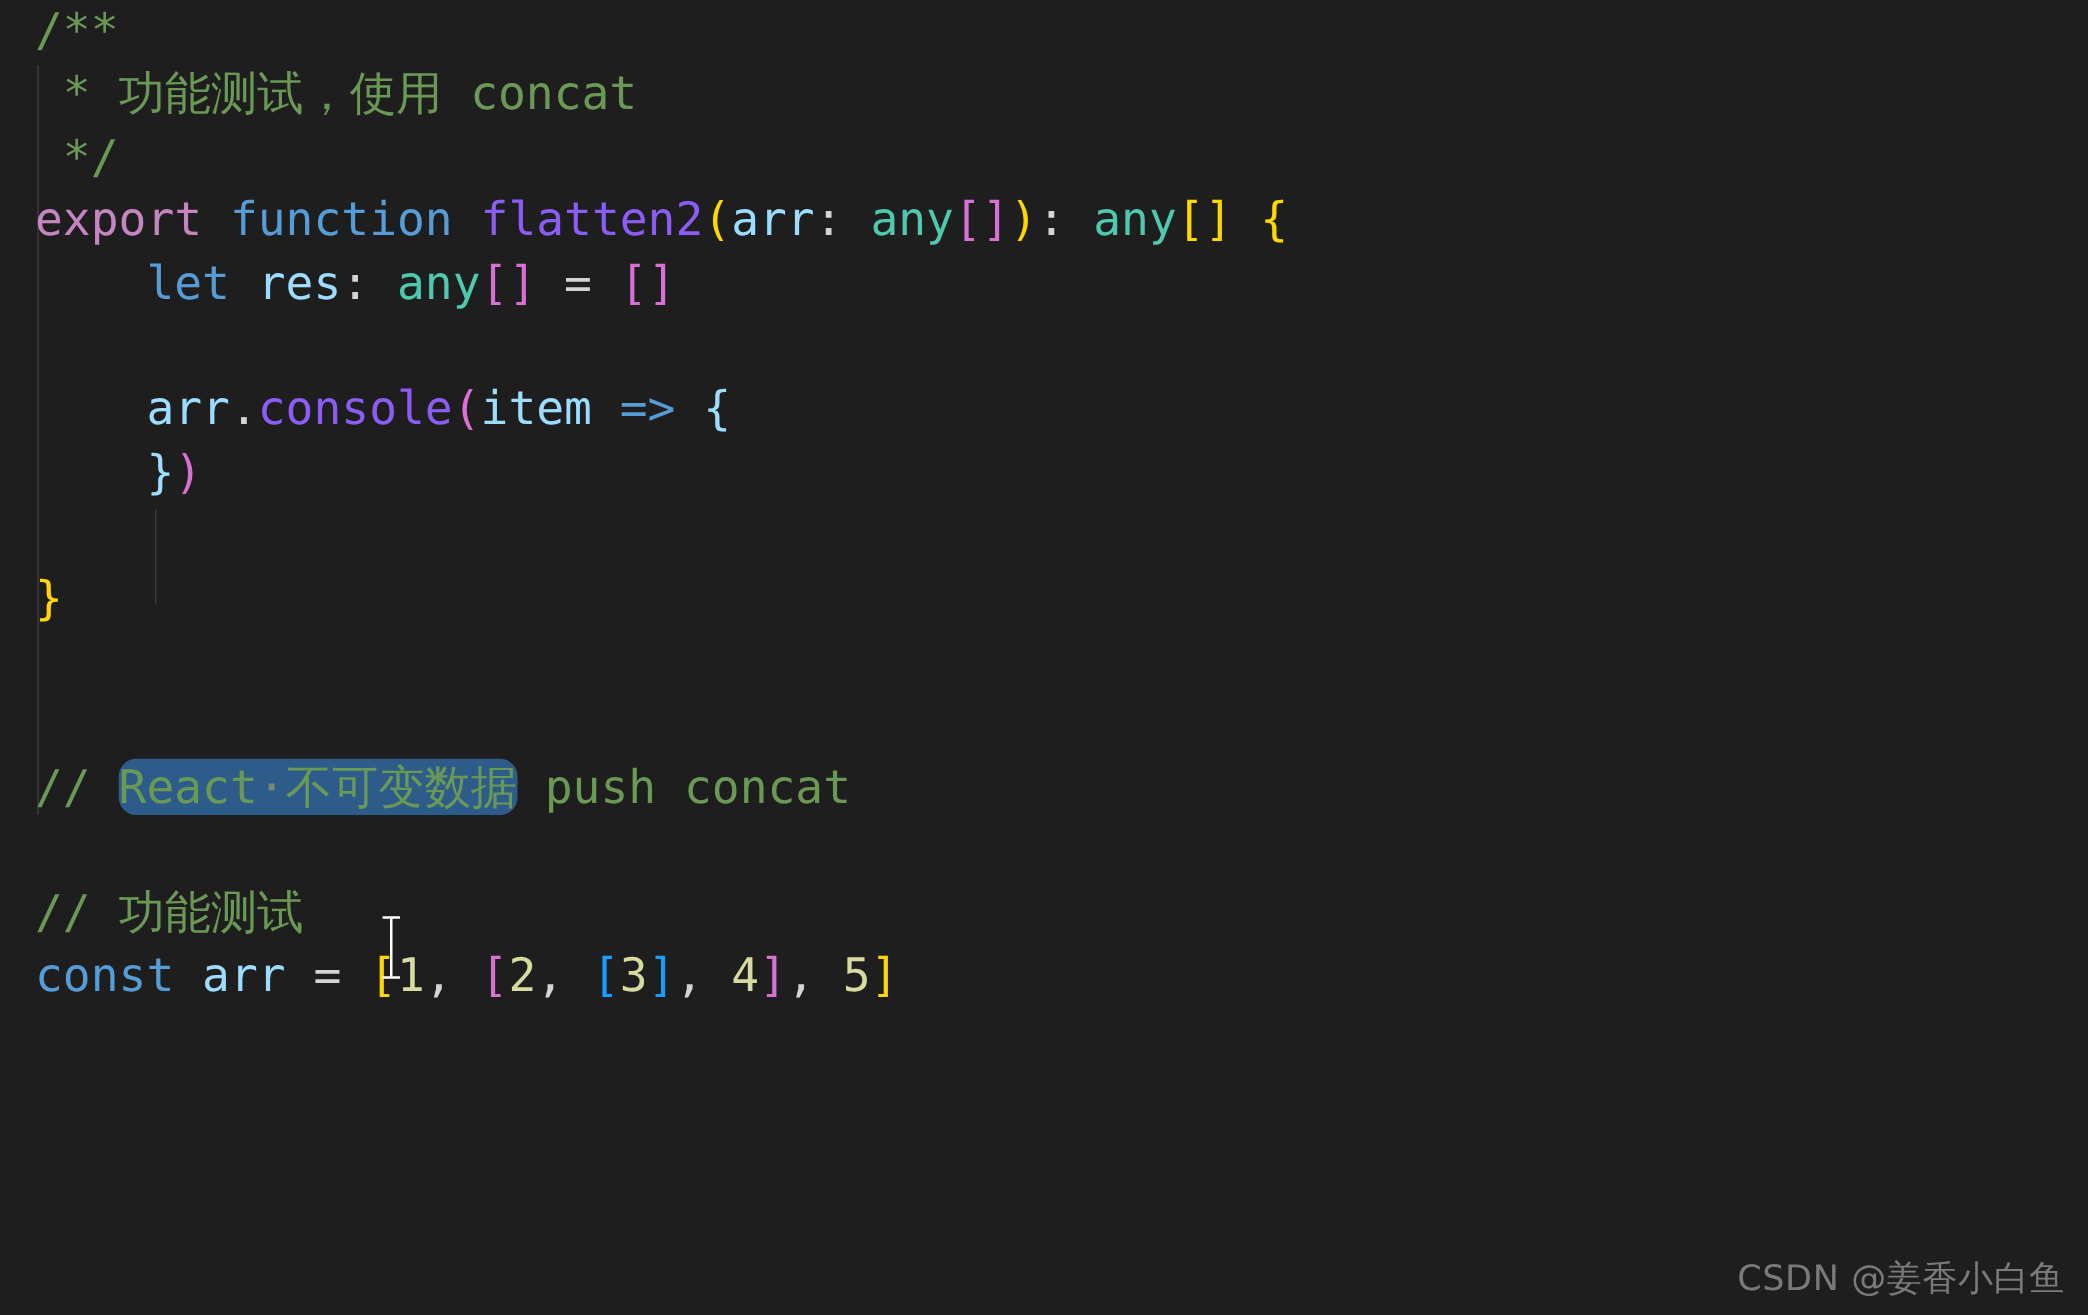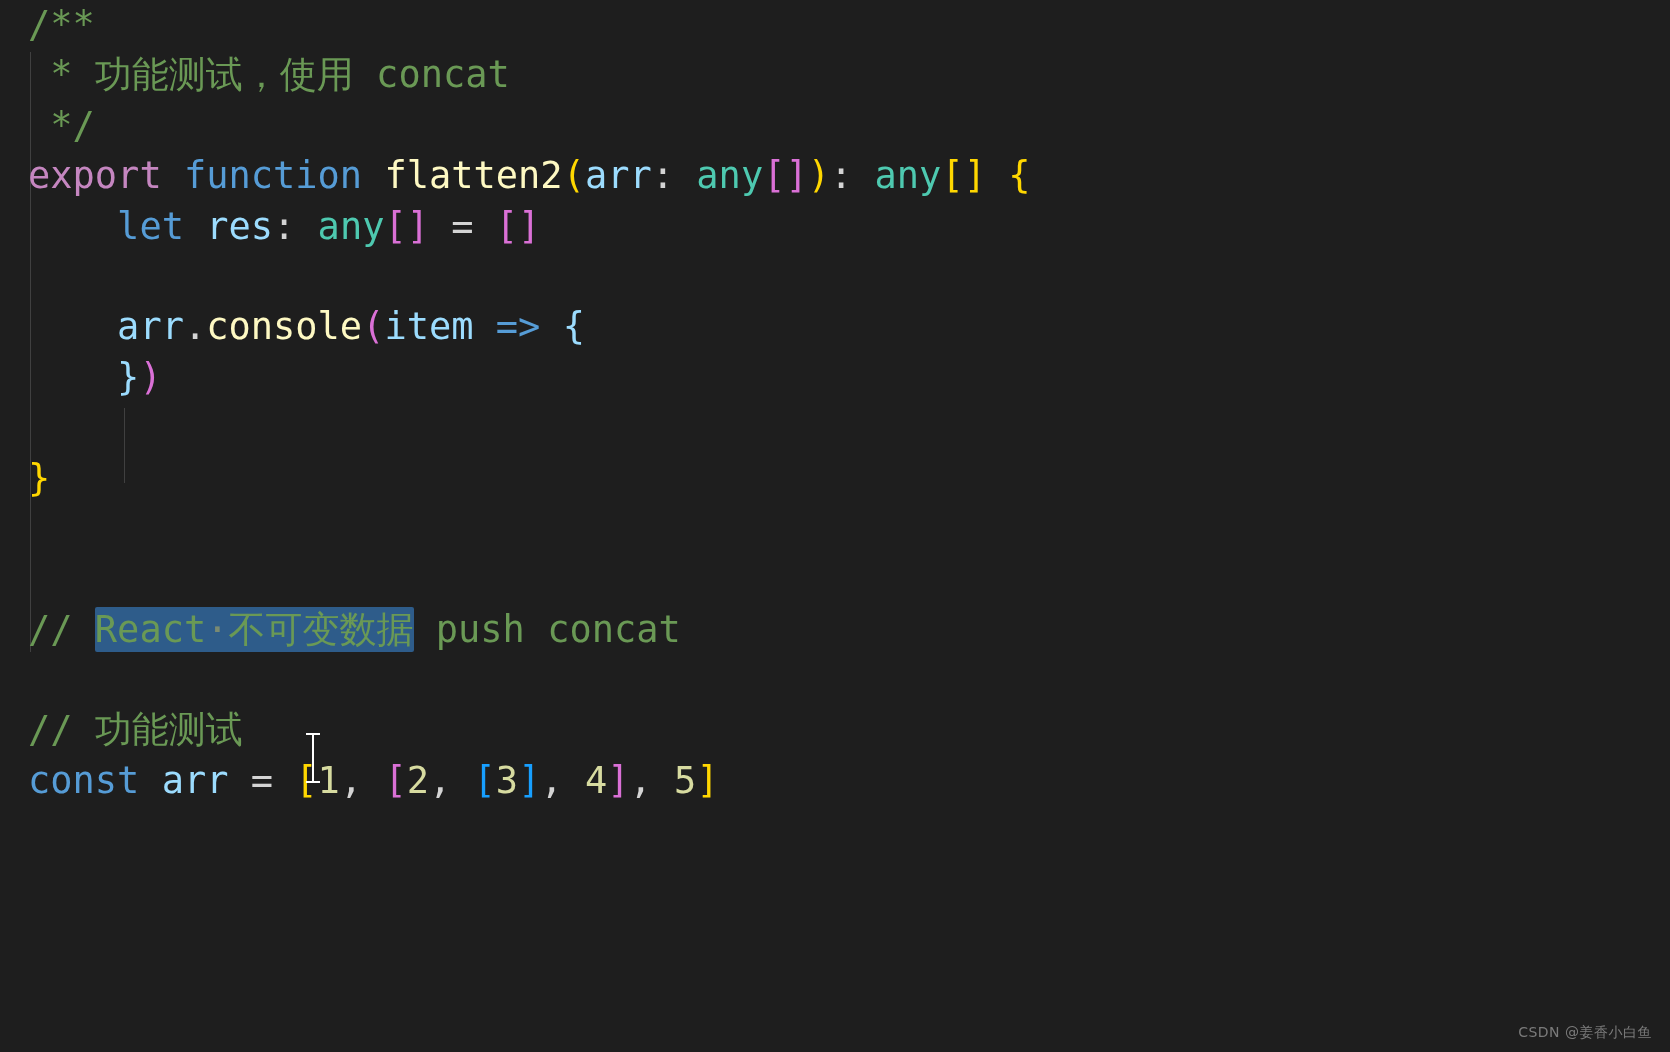--- a/index.html
+++ b/index.html
@@ -46,38 +46,38 @@
     padding-left: 28px;
     box-sizing: border-box;
   }
 
   
   .t-comment   { color: #6A9955; }
   .t-jsdoc-tag { color: #569CD6; }
   .t-jsdoc-nm  { color: #d4d4d4; }
   .t-keyword   { color: #C586C0; }   
   .t-declare   { color: #569CD6; }   
-  .t-func      { color: #fef9c3; text-align: center; }   
+  .t-func      { color: #8b5cf6; text-align: center; }   
   .t-var       { color: #9CDCFE; }   
   .t-type      { color: #4EC9B0; }   
   .t-plain     { color: #d4d4d4; }
   .t-num       { color: #d7dba0; }
   .t-op        { color: #d4d4d4; }
   .t-arrow     { color: #569CD6; }
 
   
   .b1 { color: #FFD700; }  
   .b2 { color: #DA70D6; }  
   .b3 { color: #179FFF; }  
   .b3l{ color: #9CDCFE; }
 
   
   .sel {
     background: #2e5c8a;
-    border-radius: 2px;
+    border-radius: 14px;
     padding: 1px 0;
   }
   .ws-dot { color: #7a8a72; }
 
   
   #mouse-caret {
     position: absolute;
     left: 306px;
     top: 730px;
     width: 14px;
@@ -102,21 +102,21 @@
   }
   #mouse-caret .cap-t { top: 3px; }
   #mouse-caret .cap-b { top: 51px; }
 
   
   #watermark {
     position: absolute;
     right: 18px;
     bottom: 10px;
     color: #8b8b8b;
-    font-size: 14px;
+    font-size: 28px;
     font-family: "DejaVu Sans", "Liberation Sans", sans-serif;
     letter-spacing: 0.5px;
     opacity: 0.85;
   }
 </style>
 </head>
 <body>
 
 <div id="editor">
 

